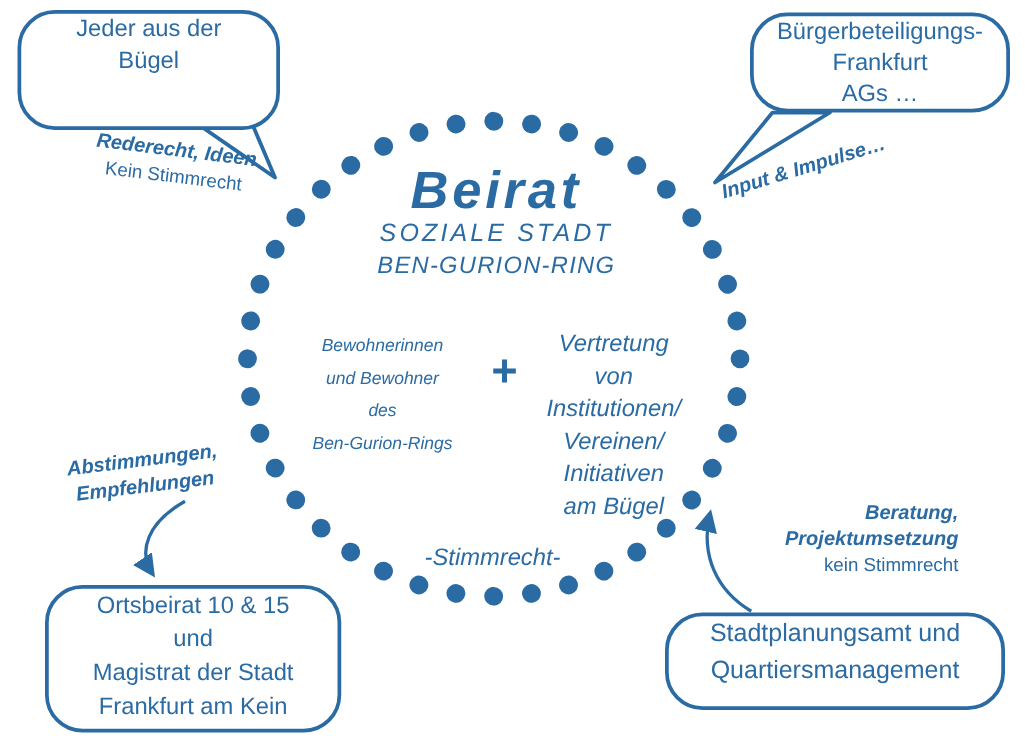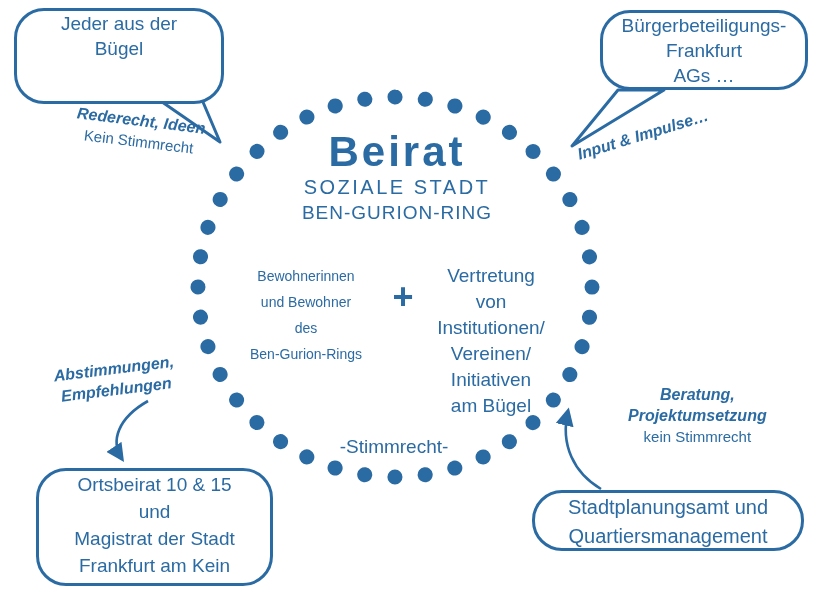--- a/index.html
+++ b/index.html
@@ -49,48 +49,49 @@
     display: flex;
     align-items: flex-start;
     justify-content: center;
     text-align: center;
     color: var(--blue);
   }
   .callout span { display: block; }
   .co-tl { left: 14px;  top: 8px;   width: 210px; height: 96px;  font-size: 19px; line-height: 25px; }
   .co-tr { left: 600px; top: 10px;  width: 208px; height: 80px;  font-size: 19px; line-height: 25px; }
   .co-bl { left: 36px;  top: 468px; width: 237px; height: 118px; font-size: 19px; line-height: 27px; }
-  .co-br { left: 532px; top: 490px; width: 272px; height: 61px;  font-size: 20px; line-height: 29px; }
+  .co-br { left: 532px; top: 490px; width: 272px; height: 78px;  font-size: 20px; line-height: 29px; }
 
   
   .ctext {
     position: absolute;
     z-index: 2;
     transform: translateX(-50%);
     text-align: center;
     white-space: nowrap;
+    font-style: italic;
   }
   .t-title { left: 397px; top: 128px; font-size: 42px; font-weight: bold; letter-spacing: 3px; }
   .t-sub1  { left: 397px; top: 176px; font-size: 20px; letter-spacing: 2.5px; }
   .t-sub2  { left: 397px; top: 202px; font-size: 19px; letter-spacing: 1px; }
   .t-left  { left: 306px; top: 263px; font-size: 14px; line-height: 26px; }
   .t-plus  { left: 403px; top: 276px; font-size: 36px; font-weight: bold; }
   .t-right { left: 491px; top: 263px; font-size: 19px; line-height: 26px; }
   .t-stimm { left: 394px; top: 436px; font-size: 19px; }
   .ctext span { display: block; }
 
   
   .ann { position: absolute; z-index: 2; color: var(--blue); }
   .ann .em { font-weight: bold; font-style: italic; display: block; }
   .ann .note { font-weight: normal; font-style: normal; display: block; }
   .ann-tl { left: 58px;  top: 110px; width: 164px; text-align: center; transform: rotate(7deg);  font-size: 16px; line-height: 21px; }
   .ann-tl .note { font-size: 15px; }
   .ann-tr { left: 578px; top: 146px; transform: rotate(-17deg); transform-origin: left center; font-size: 16px; white-space: nowrap; }
   .ann-bl { left: 40px;  top: 358px; width: 150px; text-align: center; transform: rotate(-7deg); font-size: 16px; line-height: 21px; }
-  .ann-br { left: 628px; top: 384px; font-size: 16px; line-height: 21px; text-align: center; }
+  .ann-br { left: 628px; top: 400px; font-size: 16px; line-height: 21px; text-align: right; }
   .ann-br .note { font-size: 15px; }
 </style>
 </head>
 <body>
 
 <div class="stage">
 
   <svg class="layer" width="820" height="600" viewBox="0 0 820 600">
     <defs>
       <marker id="arrowhead" viewBox="0 0 10 10" refX="8" refY="5" markerWidth="7" markerHeight="7" orient="auto">

